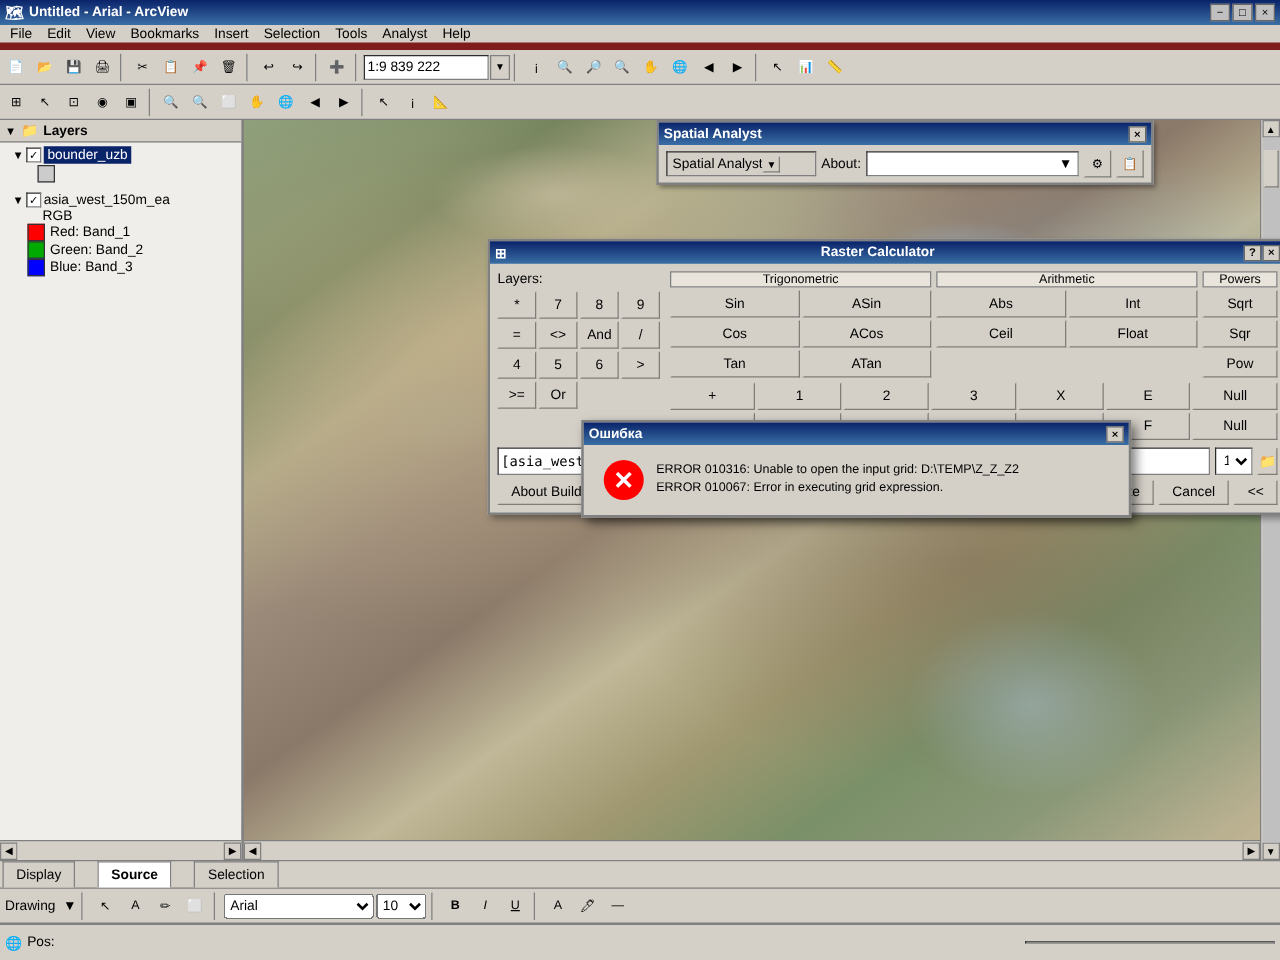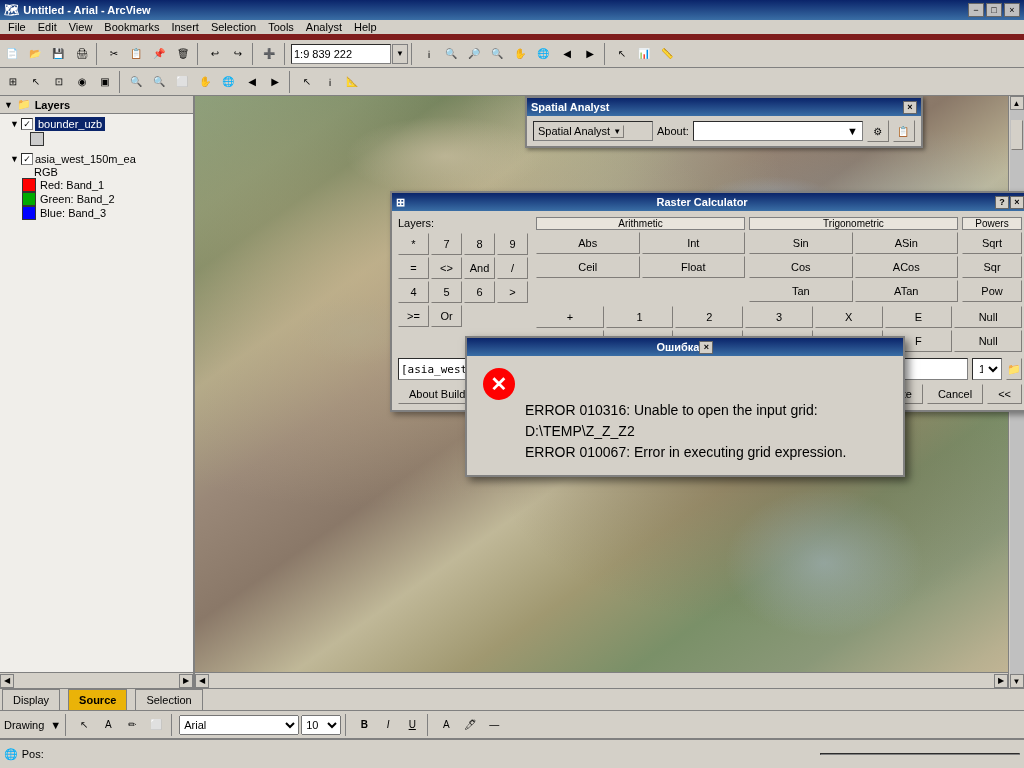--- a/index.html
+++ b/index.html
@@ -100,23 +100,23 @@
     }
 
     
     #bottom-tabs {
       height: 22px; background: #d4d0c8; border-top: 1px solid #808080;
       display: flex; align-items: flex-end; padding: 0 2px;
     }
     .tab-btn {
       padding: 4px 10px; font-size: 11px; border: 1px solid #808080;
       border-bottom: none; cursor: pointer; background: #d4d0c8;
-      margin-right: 8px;
-    }
-    .tab-btn.active { background: #eab308; font-weight: bold; }
+      margin-right: 18px;
+    }
+    .tab-btn.active { background: #ffffff; font-weight: bold; }
 
     
     #drawing-toolbar {
       height: 28px; background: #d4d0c8; border-top: 1px solid #808080;
       display: flex; align-items: center; padding: 0 4px; gap: 2px; font-size: 11px;
     }
     .draw-label { font-size: 11px; margin-right: 4px; }
     .draw-dropdown { height: 20px; font-size: 11px; }
 
     
@@ -200,29 +200,29 @@
 
     
     #error-dialog {
       position: absolute; top: 240px; left: 270px; z-index: 20;
       background: #d4d0c8; border: 2px solid #808080;
       box-shadow: 4px 4px 8px rgba(0,0,0,0.5); width: 440px;
     }
     #err-titlebar {
       background: linear-gradient(to bottom, #0a246a, #3a6ea5);
       color: white; height: 18px; display: flex; align-items: center;
-      justify-content: center; padding: 0 4px; font-size: 11px; font-weight: bold;
+      justify-content: space-between; padding: 0 4px; font-size: 11px; font-weight: bold;
     }
     #err-body { padding: 12px 16px; display: flex; align-items: flex-start; gap: 10px; }
     #err-icon {
       width: 32px; height: 32px; border-radius: 50%; background: red;
       display: flex; align-items: center; justify-content: center;
       color: white; font-size: 20px; font-weight: bold; flex-shrink: 0;
     }
-    #err-text { font-size: 14px; line-height: 1.5; margin-top: 32px; }
+    #err-text { font-size: 10px; line-height: 1.5; }
     #err-footer { display: flex; justify-content: center; padding: 8px; border-top: 1px solid #808080; }
     .err-ok-btn {
       padding: 4px 40px; background: #d4d0c8; border: 2px outset #d4d0c8;
       font-size: 11px; cursor: pointer;
     }
 
     
     .chk { width: 12px; height: 12px; border: 1px inset #808080; background: white; display: inline-flex; align-items: center; justify-content: center; font-size: 9px; }
     .expand-arrow { font-size: 9px; }
 
@@ -426,38 +426,38 @@
               <div class="rc-btn">&gt;</div>
               <div class="rc-btn">&gt;=</div>
               <div class="rc-btn">Or</div>
             </div>
           </div>
 
           <div style="flex:1; display:flex; flex-direction:column; gap:4px;">
             <div style="display:flex; gap:4px;">
 
               <div style="flex:1;">
-                <div class="rc-arith-title">Arithmetic</div>
-                <div class="rc-arith-btns">
-                  <div class="rc-btn">Abs</div>
-                  <div class="rc-btn">Int</div>
-                  <div class="rc-btn">Ceil</div>
-                  <div class="rc-btn">Float</div>
-                </div>
-              </div>
-
-              <div style="flex:1;">
                 <div class="rc-trig-title">Trigonometric</div>
                 <div class="rc-trig-btns">
                   <div class="rc-btn">Sin</div>
                   <div class="rc-btn">ASin</div>
                   <div class="rc-btn">Cos</div>
                   <div class="rc-btn">ACos</div>
                   <div class="rc-btn">Tan</div>
                   <div class="rc-btn">ATan</div>
+                </div>
+              </div>
+
+              <div style="flex:1;">
+                <div class="rc-arith-title">Arithmetic</div>
+                <div class="rc-arith-btns">
+                  <div class="rc-btn">Abs</div>
+                  <div class="rc-btn">Int</div>
+                  <div class="rc-btn">Ceil</div>
+                  <div class="rc-btn">Float</div>
                 </div>
               </div>
 
               <div style="width:60px;">
                 <div class="rc-powers-title">Powers</div>
                 <div id="rc-powers-btns">
                   <div class="rc-btn">Sqrt</div>
                   <div class="rc-btn">Sqr</div>
                   <div class="rc-btn">Pow</div>
                 </div>

